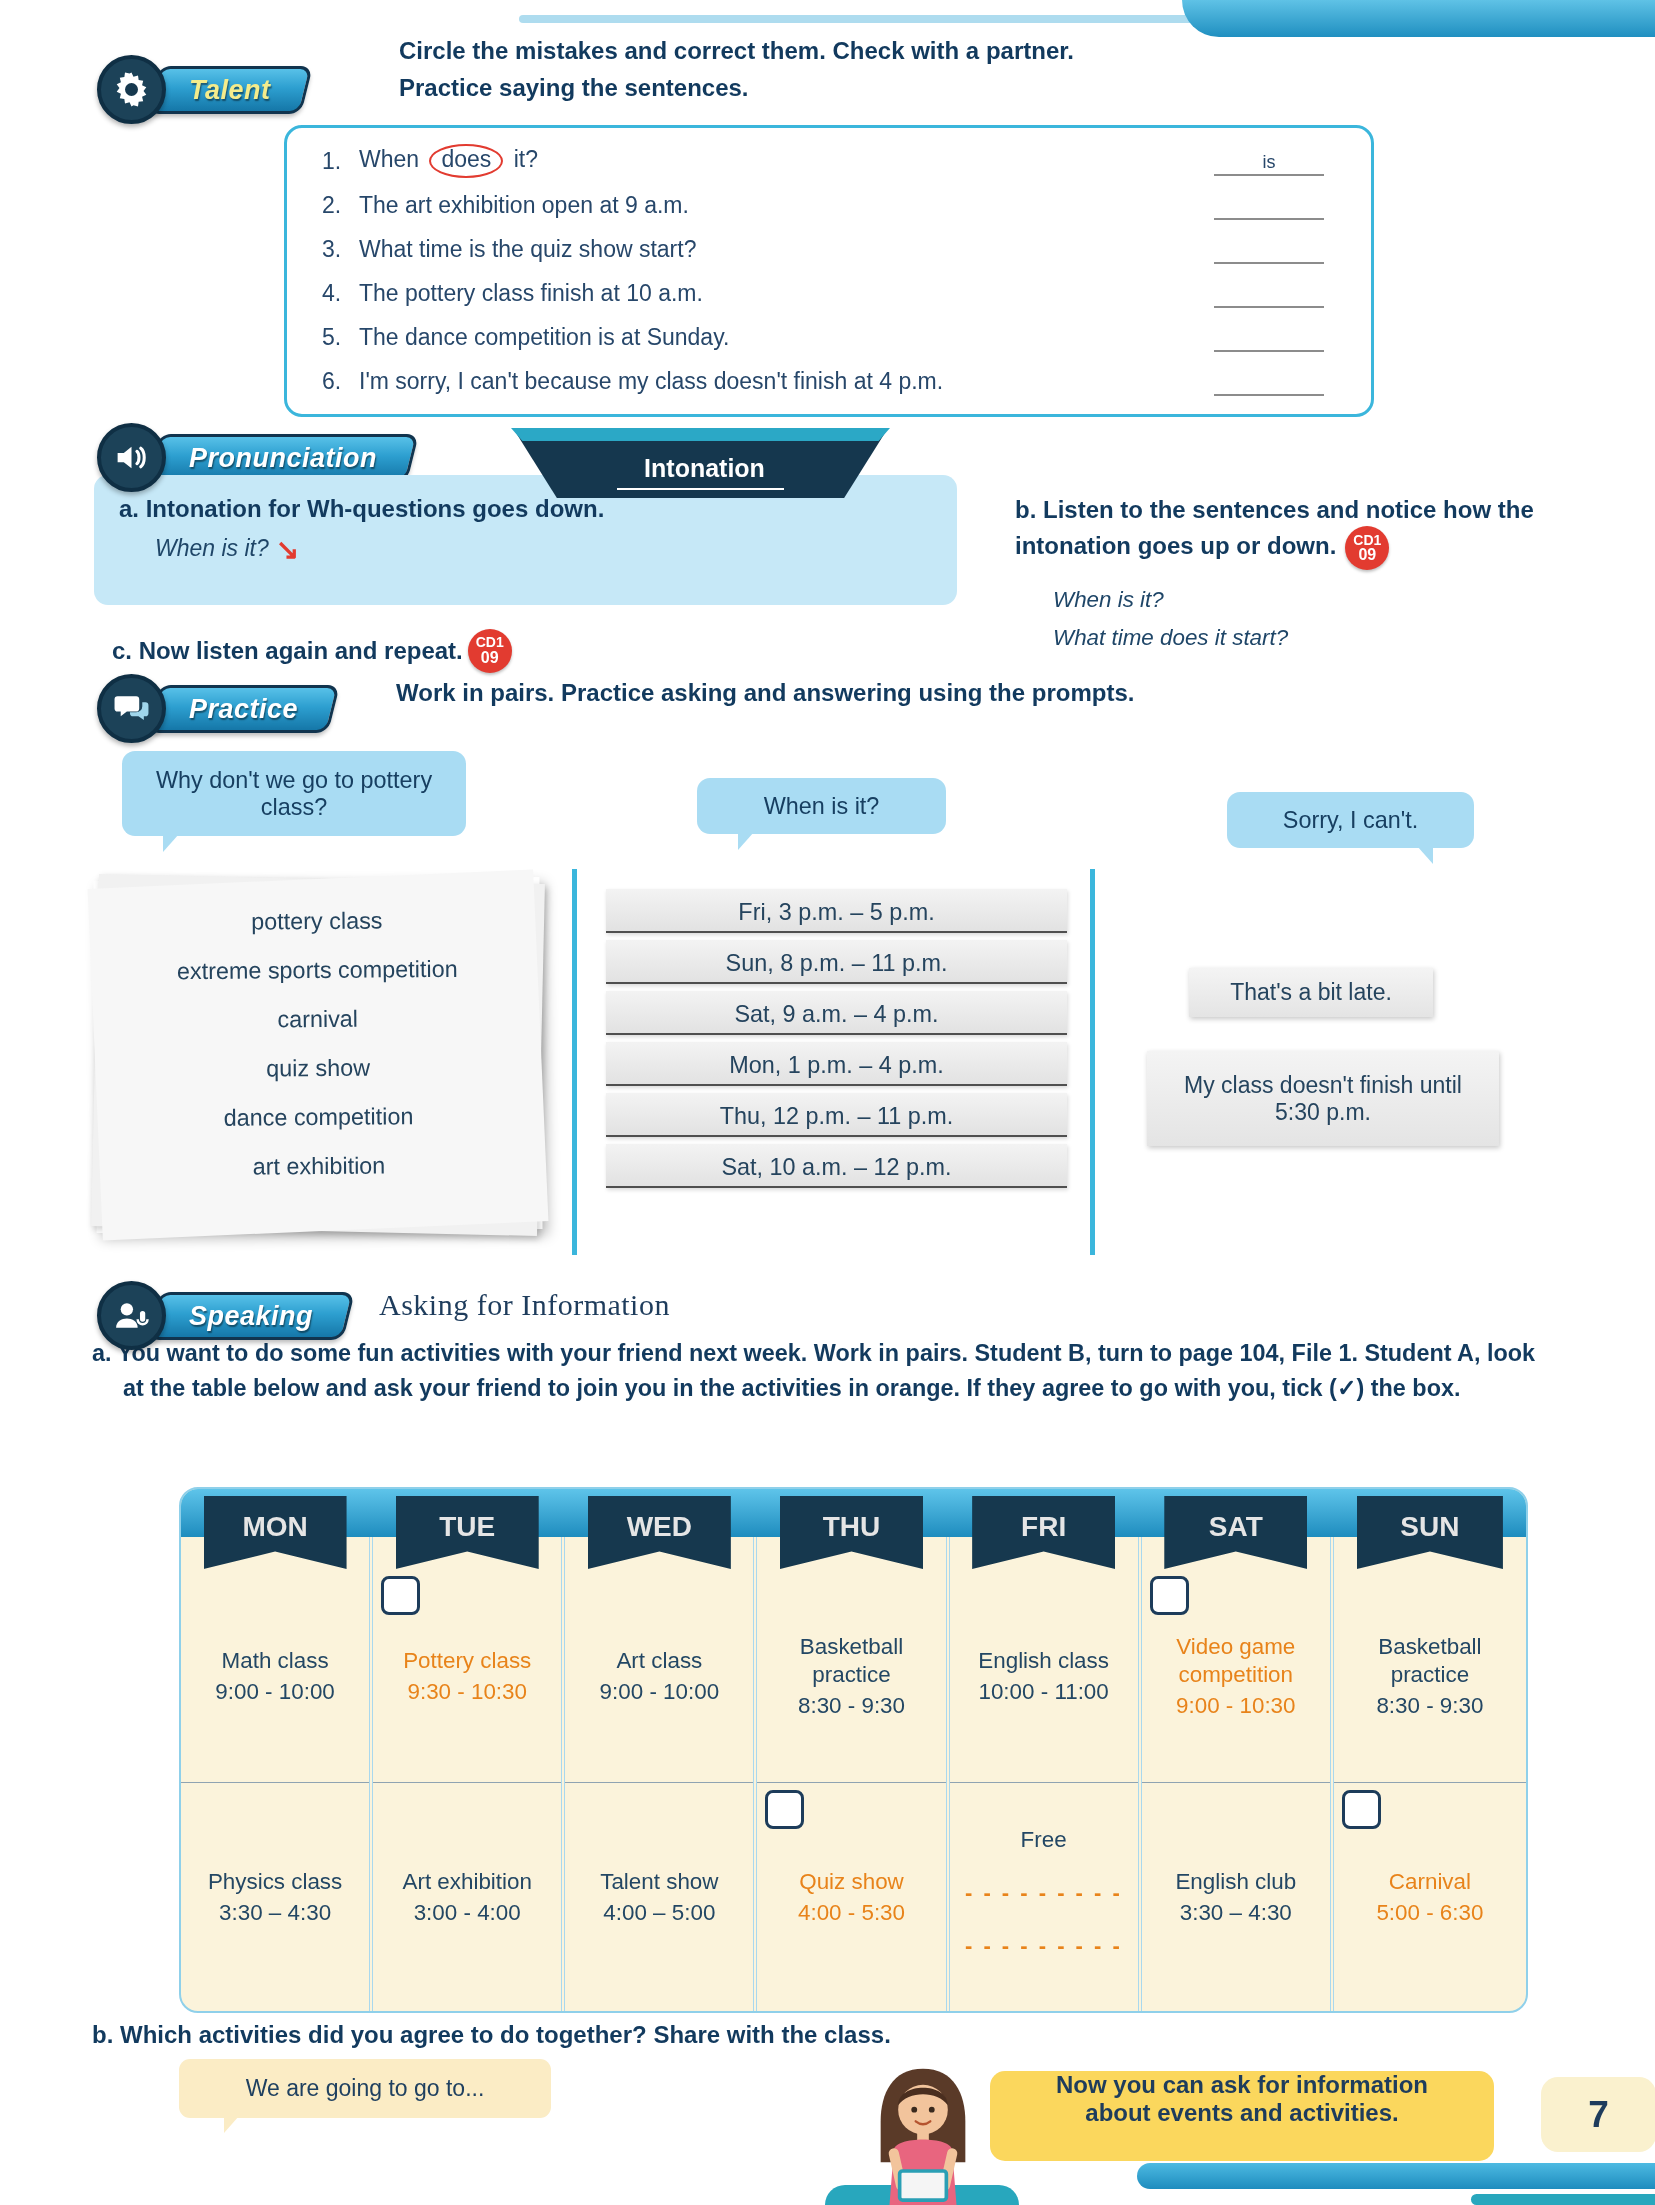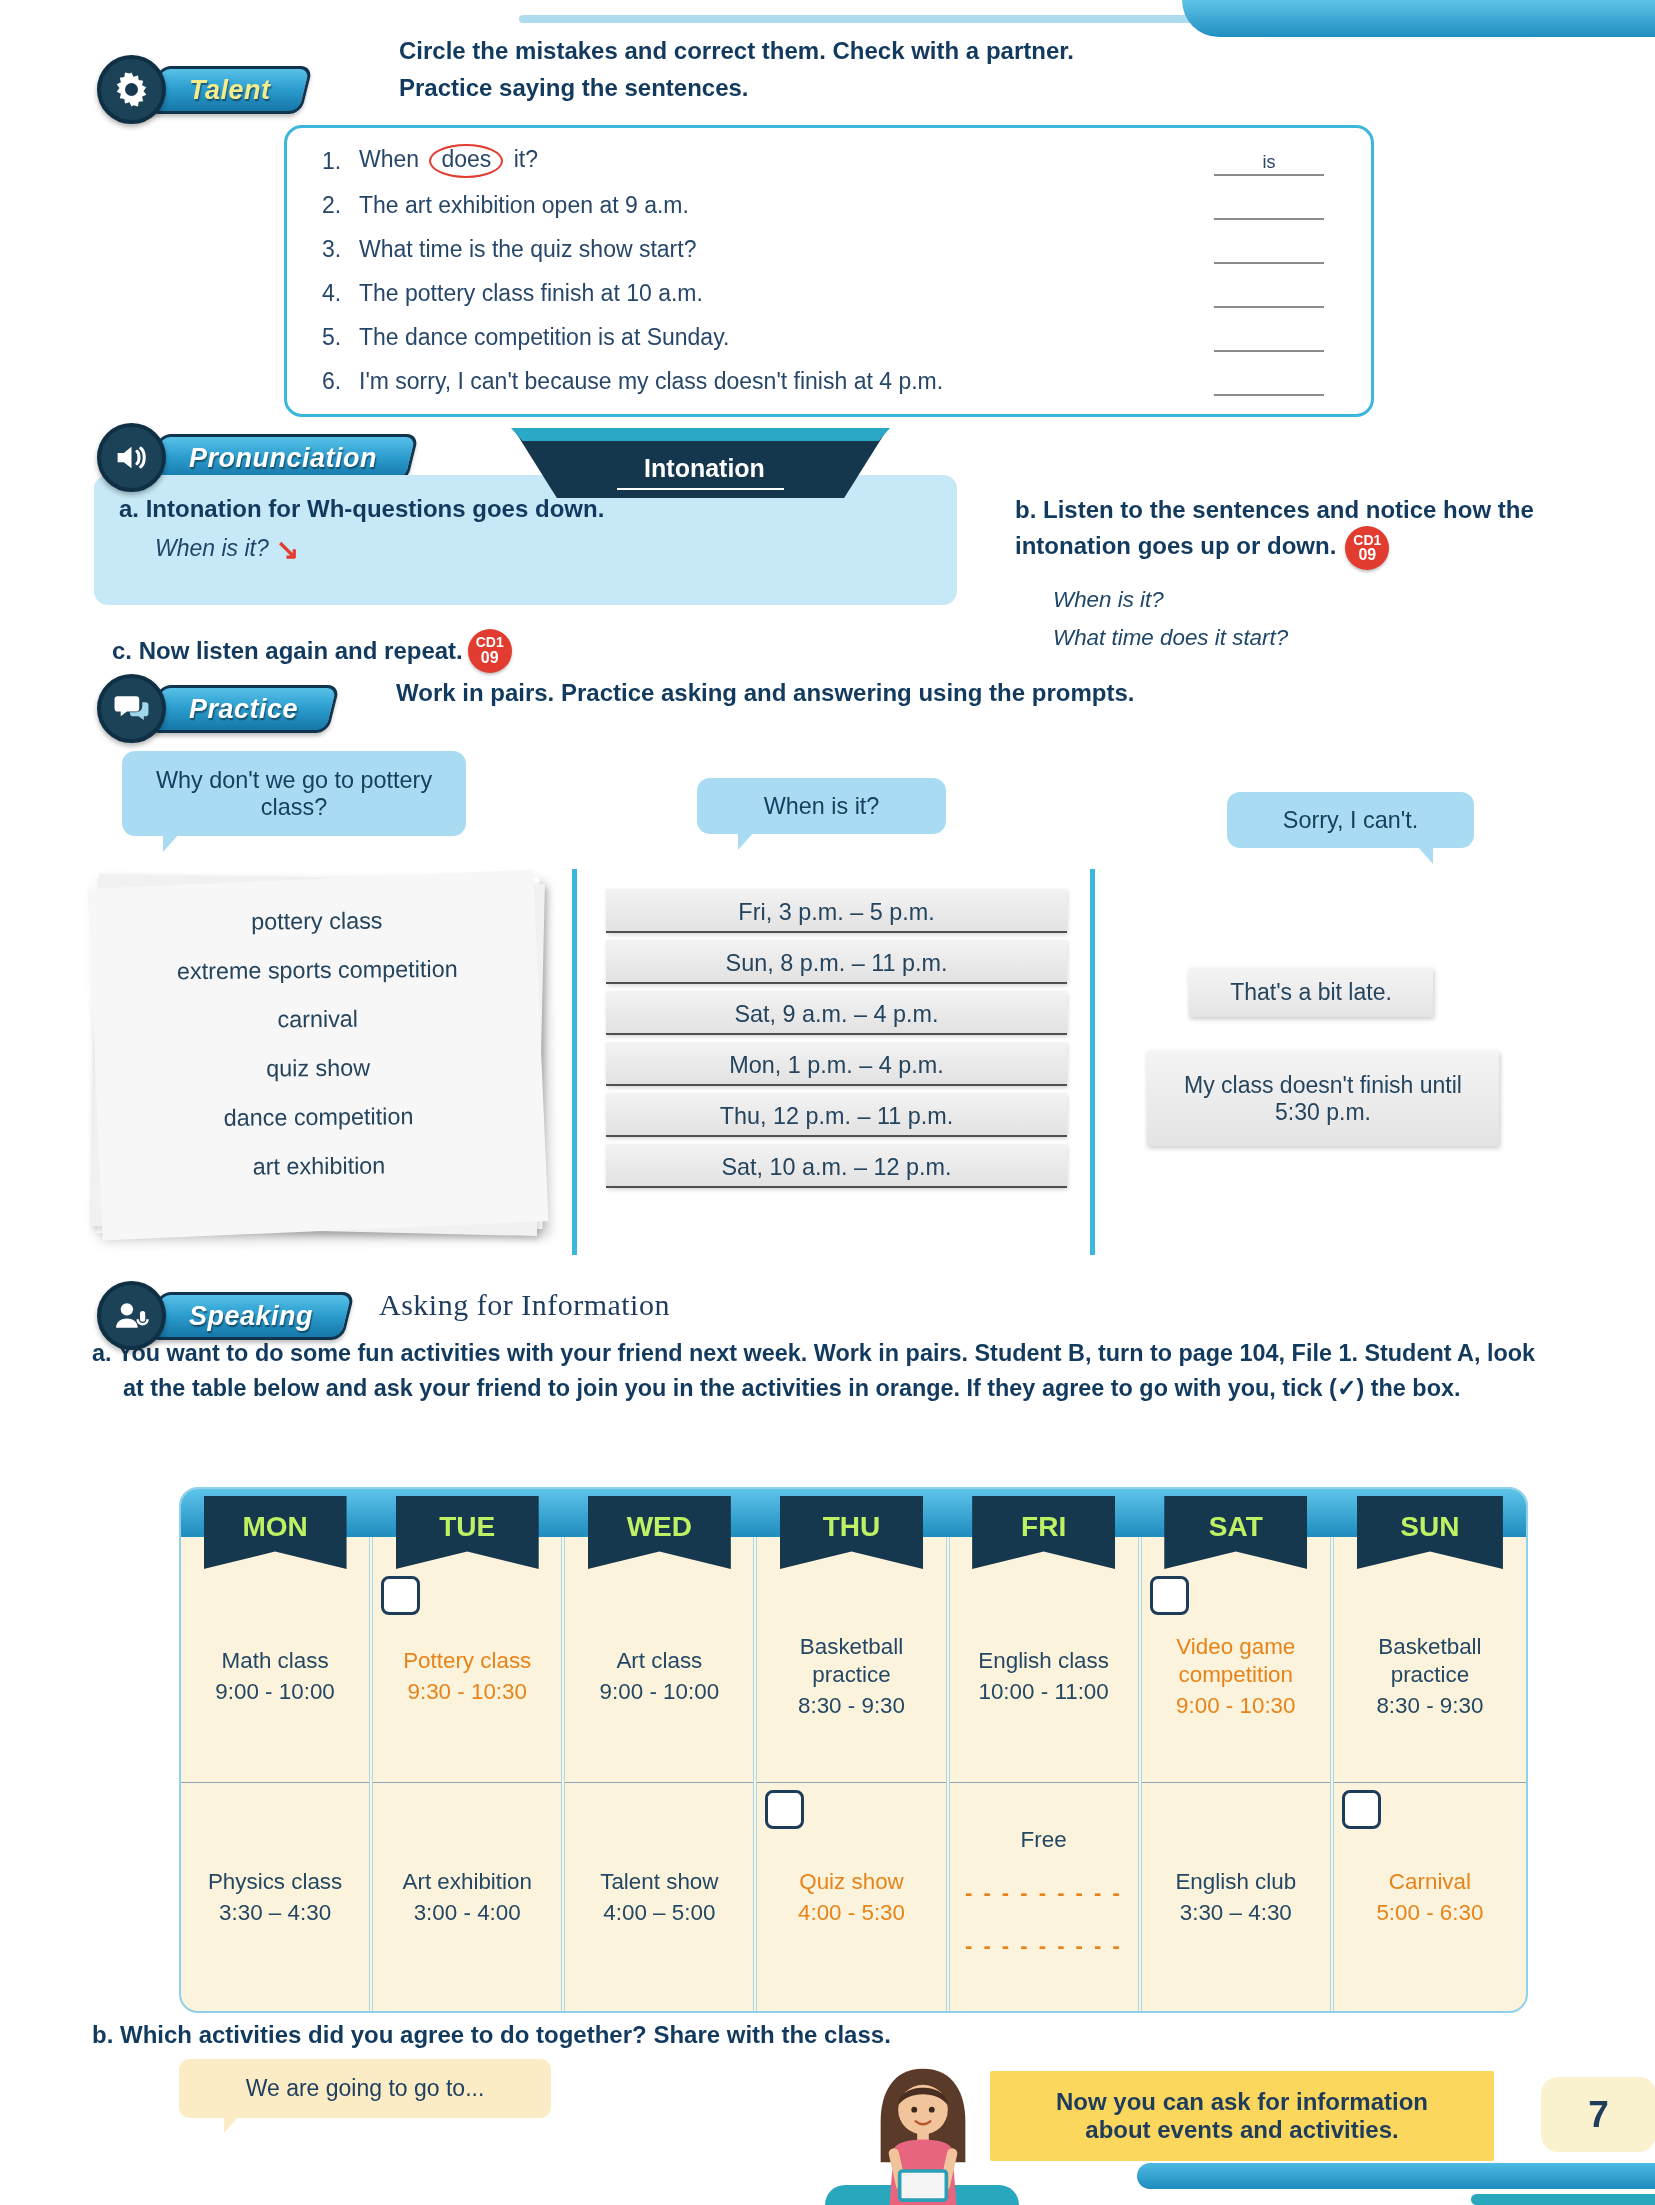--- a/index.html
+++ b/index.html
@@ -124,21 +124,21 @@
   .sched { position:absolute; left:179px; top:1487px; width:1349px; height:526px;
     border-radius:19px; background:#FBF3DB; border:2.5px solid #8FD0EA; overflow:hidden; }
   .sched-bar { position:absolute; left:0; right:0; top:0; height:48px;
     background:linear-gradient(180deg,#5EC4EA,#1E8CBE); z-index:0; }
   .sched-grid { position:absolute; left:0; right:0; top:48px; bottom:0;
     display:grid; grid-template-columns:repeat(7,1fr); }
   .col { position:relative; display:flex; flex-direction:column; border-right:4px double #A9D8EE; }
   .col:last-child { border-right:none; }
   .pennant { margin:-41px auto 0; width:76%; position:relative; z-index:2;
     background:#16384E; clip-path:polygon(0 0,100% 0,100% 100%,50% 76%,0 100%);
-    padding:15px 0 26px; text-align:center; color:#bef264; font-weight:bold; font-size:28px; }
+    padding:15px 0 26px; text-align:center; color:#e5e5e5; font-weight:bold; font-size:28px; }
   .cell { position:relative; display:flex; flex-direction:column; align-items:center;
     justify-content:center; gap:4px; padding:7px 8px; text-align:center; }
   .cell.r1 { height:214px; flex:none; border-bottom:1.5px solid #8FA3B2; }
   .cell.r2 { flex:1; }
   .cell.free { justify-content:space-evenly; padding-top:20px; padding-bottom:30px; }
   .cname { font-size:22.4px; color:#234764; line-height:1.25; }
   .ctime { font-size:22.4px; color:#234764; }
   .orange { color:#E8831A; }
   .cbx { position:absolute; left:8px; top:7px; width:39px; height:39px;
     background:#fff; border:3px solid #1D3C5A; border-radius:8px; }
@@ -147,21 +147,21 @@
   
   .bubble-going { position:absolute; left:179px; top:2059px; width:372px; height:59px;
     background:#FBECC5; border-radius:11px; display:flex; align-items:center;
     justify-content:center; font-size:23px; color:#1F4060; z-index:1; }
   .bubble-going::after { content:""; position:absolute; bottom:-15px; left:45px; width:0; height:0;
     border-top:17px solid #FBECC5; border-right:15px solid transparent; }
   .girl { position:absolute; left:848px; top:2060px; width:150px; height:146px; z-index:2; }
   .girl-base { position:absolute; left:825px; top:2185px; width:194px; height:40px;
     background:#28A7BD; border-radius:20px; z-index:1; }
   .note { position:absolute; left:990px; top:2071px; width:504px; height:90px;
-    background:#FBD75D; border-radius:2px; display:flex; align-items:center;
+    background:#FBD75D; border-radius:15px; display:flex; align-items:flex-start;
     justify-content:center; text-align:center; font-size:24px; font-weight:bold;
     color:#1E3C5C; padding:0 35px; }
   .page-tab { position:absolute; left:1541px; top:2077px; width:115px; height:75px;
     background:#FAF1CE; border-radius:17px; display:flex; align-items:center;
     justify-content:center; font-size:37px; font-weight:bold; color:#1E3C5C; z-index:2; }
 </style>
 </head>
 <body>
 
 <div class="page">

